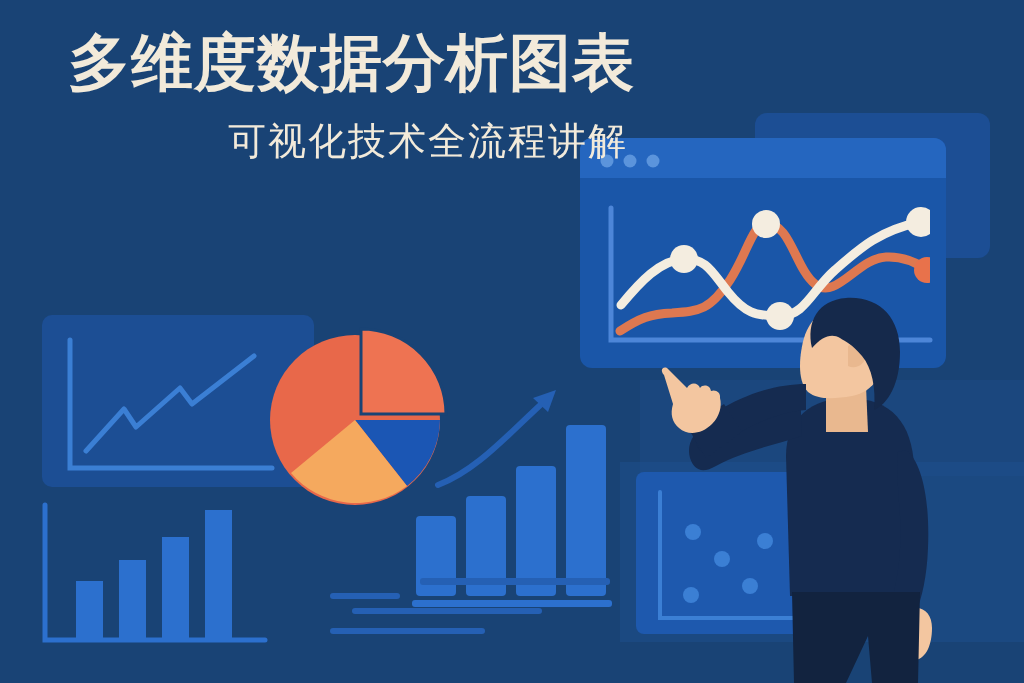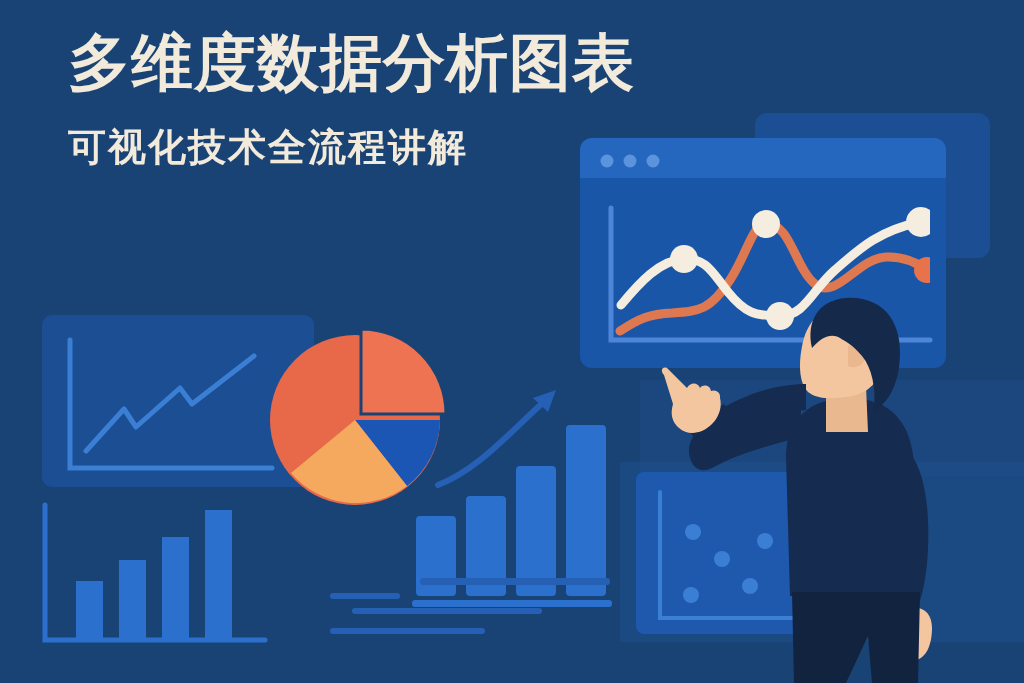--- a/index.html
+++ b/index.html
@@ -7,20 +7,21 @@
     padding: 0;
     background: #0d2a4d;
   }
   #poster {
     position: relative;
     width: 1024px;
     height: 683px;
     overflow: hidden;
     background: #8b5cf6;
     font-family: "Liberation Sans", "DejaVu Sans", sans-serif;
+    text-align: right;
   }
   #poster svg.layer {
     position: absolute;
     top: 0;
     left: 0;
     width: 1024px;
     height: 683px;
   }
   .txt-block {
     position: absolute;
@@ -32,24 +33,24 @@
     color: #F2EADA;
     font-size: 62px;
     font-weight: bold;
     line-height: 1.18;
     letter-spacing: 1px;
     white-space: nowrap;
   }
   .subtitle-line {
     color: #F2EADA;
     font-size: 38px;
-    font-weight: bold;
+    font-weight: normal;
     line-height: 1.3;
     letter-spacing: 2px;
-    margin-top: 24px;
+    margin-top: 18px;
     white-space: nowrap;
   }
 </style>
 </head>
 <body>
 
 <div id="poster">
 
   <svg class="layer" viewBox="0 0 1024 683">
     <defs>

